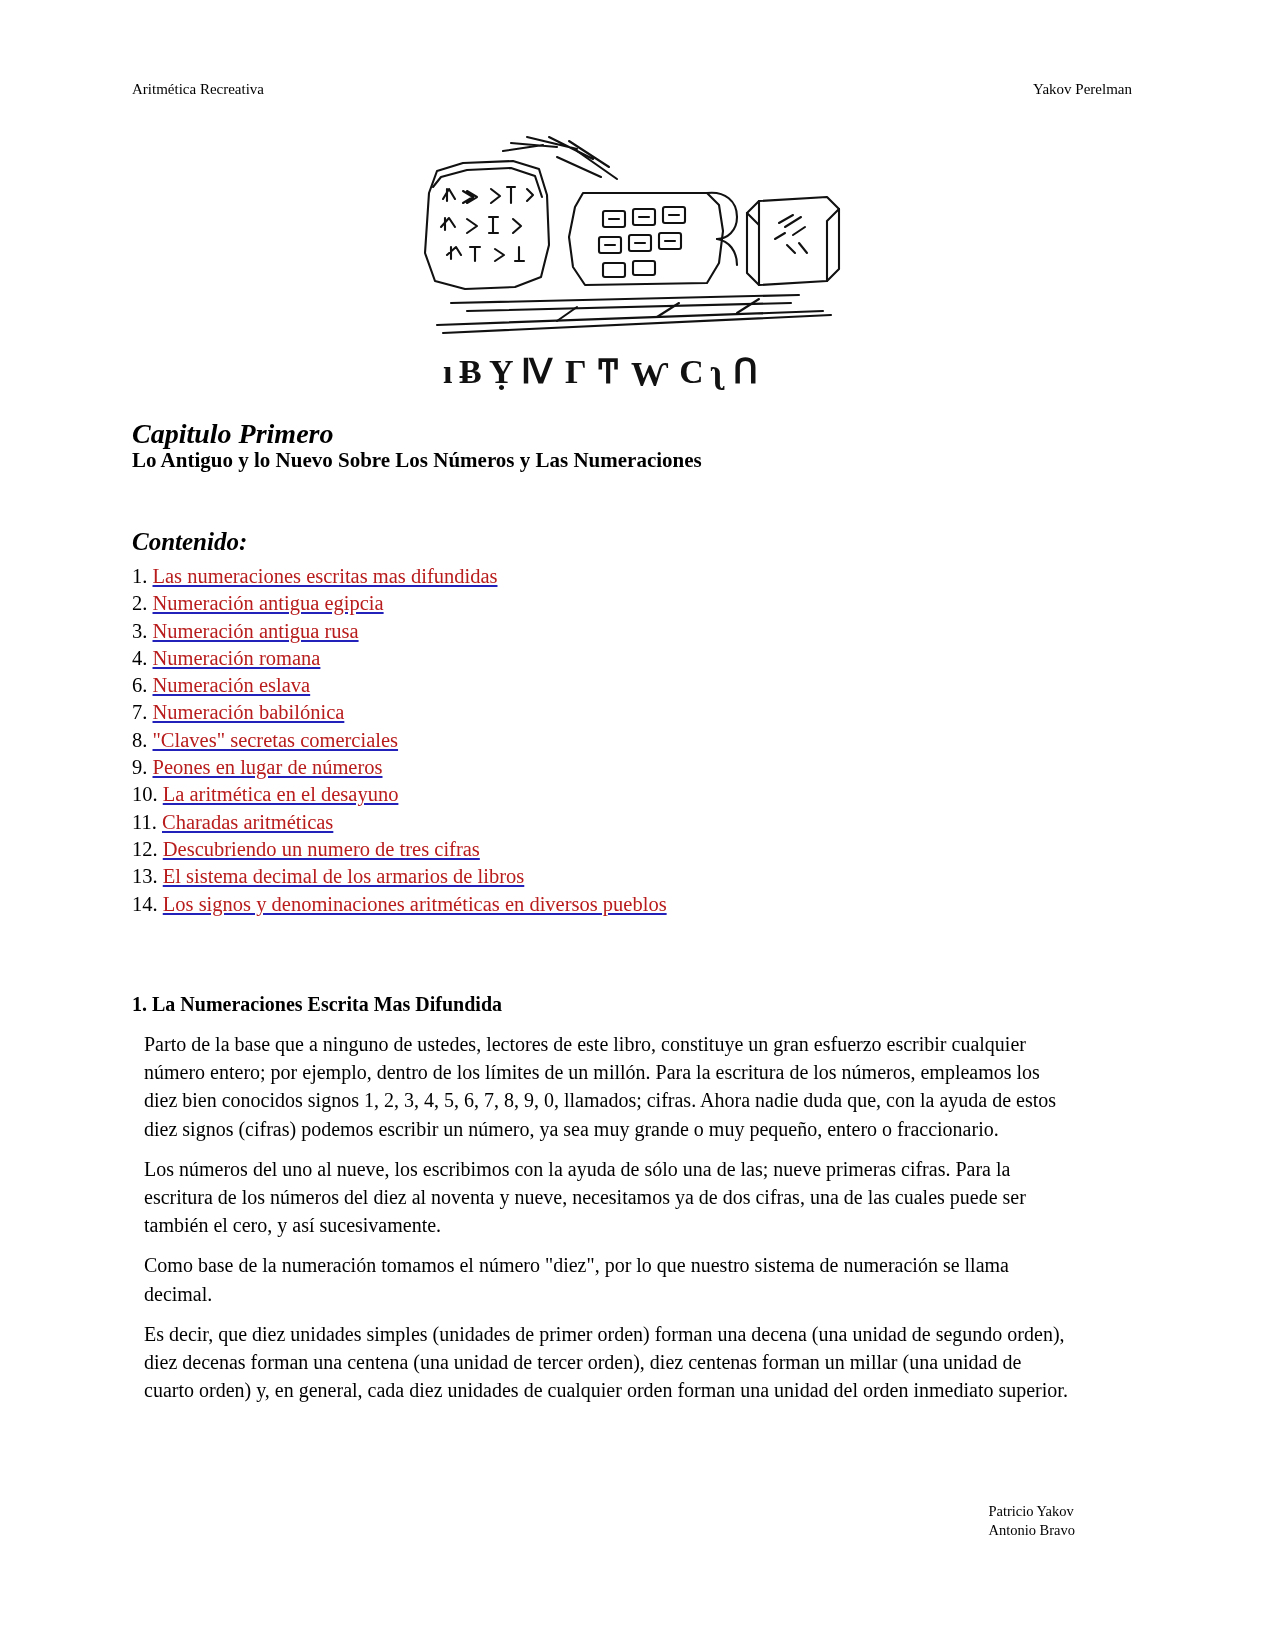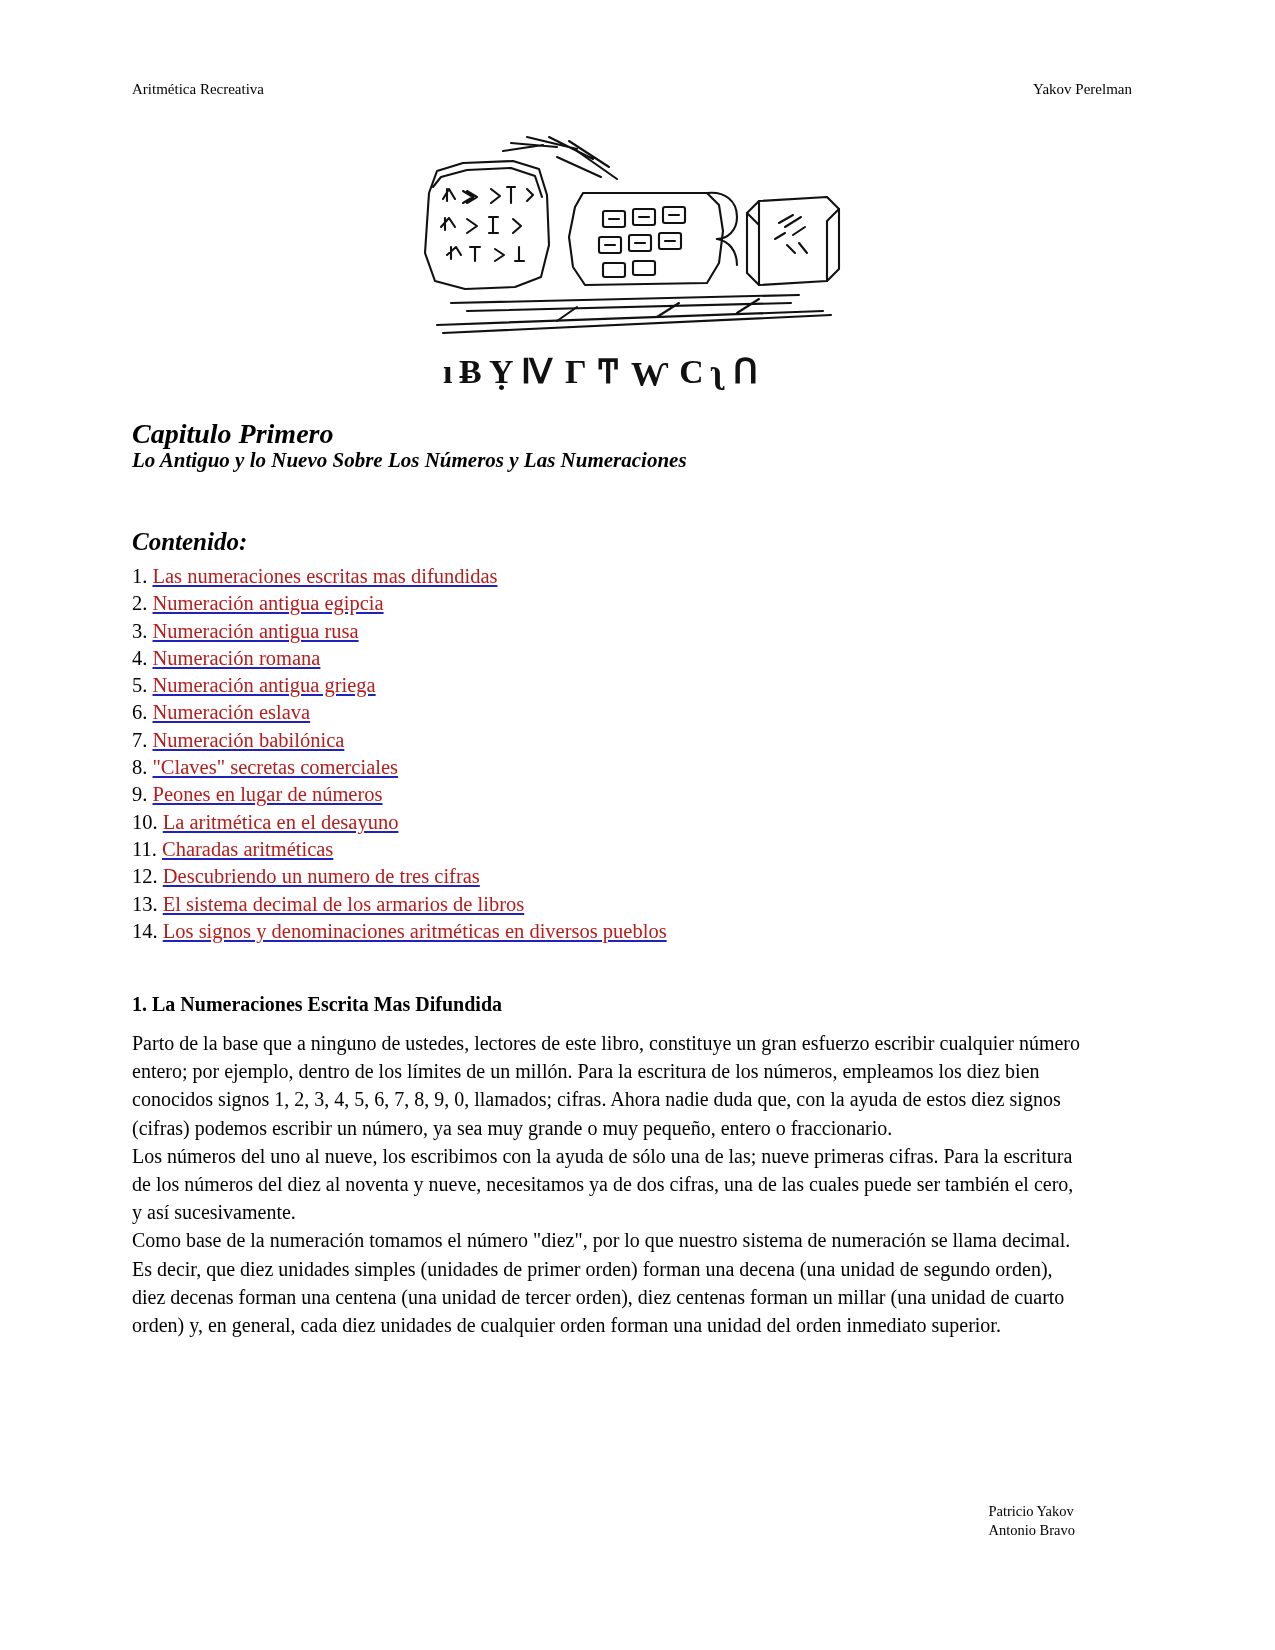--- a/index.html
+++ b/index.html
@@ -59,21 +59,20 @@
   .chapter-kicker {
     font-style: italic;
     font-weight: bold;
     font-size: 28px;
     line-height: 27px;
   }
   .chapter-title {
     font-weight: bold;
     font-size: 21px;
     line-height: 27px;
-    font-style: italic;
   }
 
   
   .contents-block {
     position: absolute;
     left: 132px;
     top: 527px;
     width: 1000px;
   }
   .contents-heading {
@@ -103,27 +102,27 @@
   .section-block {
     position: absolute;
     left: 132px;
     top: 990px;
     width: 950px;
   }
   .section-heading {
     font-weight: bold;
     font-size: 20px;
     line-height: 28px;
-    margin-bottom: 11px;
+    margin-bottom: 1px;
   }
   .para {
     font-size: 20px;
     line-height: 28.2px;
     text-align: left;
-    margin: 0;
+    margin: 12px;
   }
 
   
   .footer {
     position: absolute;
     right: 200px;
     bottom: 110px;
     text-align: left;
     font-size: 14.5px;
     line-height: 19px;
@@ -210,21 +209,20 @@
     <div class="chapter-title">Lo Antiguo y lo Nuevo Sobre Los Números y Las Numeraciones</div>
   </div>
 
   <div class="contents-block">
     <div class="contents-heading">Contenido:</div>
     <div id="toc-list">
         <div class="toc-item"><span class="toc-num">1.</span> <a class="toc-link" href="#">Las numeraciones escritas mas difundidas</a></div>
         <div class="toc-item"><span class="toc-num">2.</span> <a class="toc-link" href="#">Numeración antigua egipcia</a></div>
         <div class="toc-item"><span class="toc-num">3.</span> <a class="toc-link" href="#">Numeración antigua rusa</a></div>
         <div class="toc-item"><span class="toc-num">4.</span> <a class="toc-link" href="#">Numeración romana</a></div>
-        <div class="toc-item"><span class="toc-num">5.</span> <a class="toc-link" href="#">Numeración antigua griega</a></div>
         <div class="toc-item"><span class="toc-num">6.</span> <a class="toc-link" href="#">Numeración eslava</a></div>
         <div class="toc-item"><span class="toc-num">7.</span> <a class="toc-link" href="#">Numeración babilónica</a></div>
         <div class="toc-item"><span class="toc-num">8.</span> <a class="toc-link" href="#">"Claves" secretas comerciales</a></div>
         <div class="toc-item"><span class="toc-num">9.</span> <a class="toc-link" href="#">Peones en lugar de números</a></div>
         <div class="toc-item"><span class="toc-num">10.</span> <a class="toc-link" href="#">La aritmética en el desayuno</a></div>
         <div class="toc-item"><span class="toc-num">11.</span> <a class="toc-link" href="#">Charadas aritméticas</a></div>
         <div class="toc-item"><span class="toc-num">12.</span> <a class="toc-link" href="#">Descubriendo un numero de tres cifras</a></div>
         <div class="toc-item"><span class="toc-num">13.</span> <a class="toc-link" href="#">El sistema decimal de los armarios de libros</a></div>
         <div class="toc-item"><span class="toc-num">14.</span> <a class="toc-link" href="#">Los signos y denominaciones aritméticas en diversos pueblos</a></div>
       </div>

